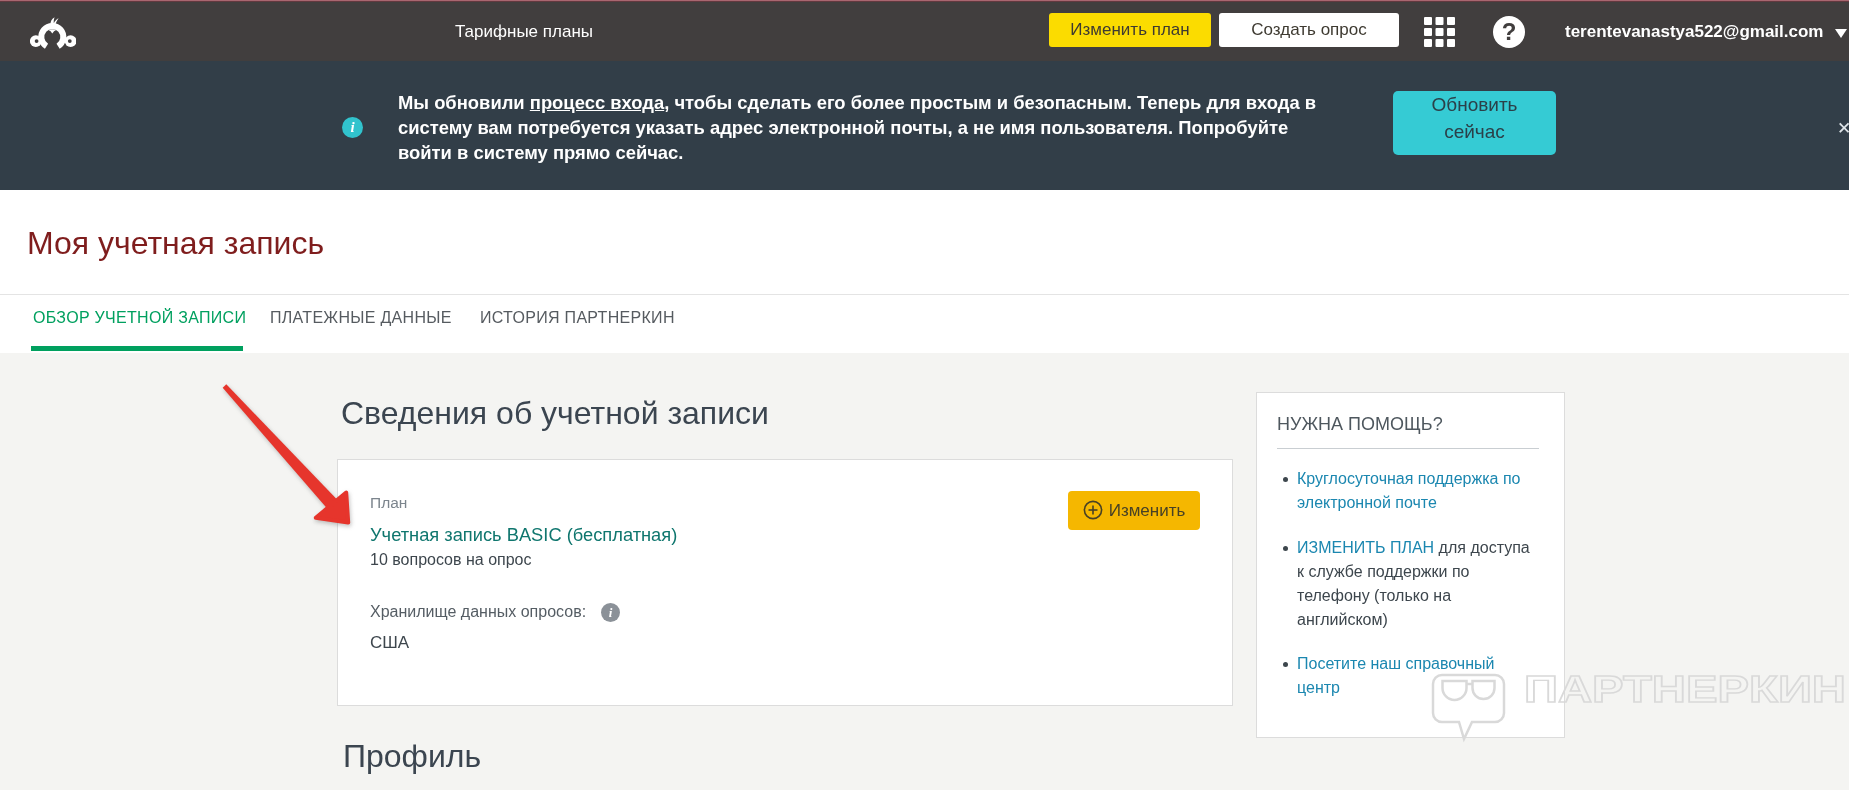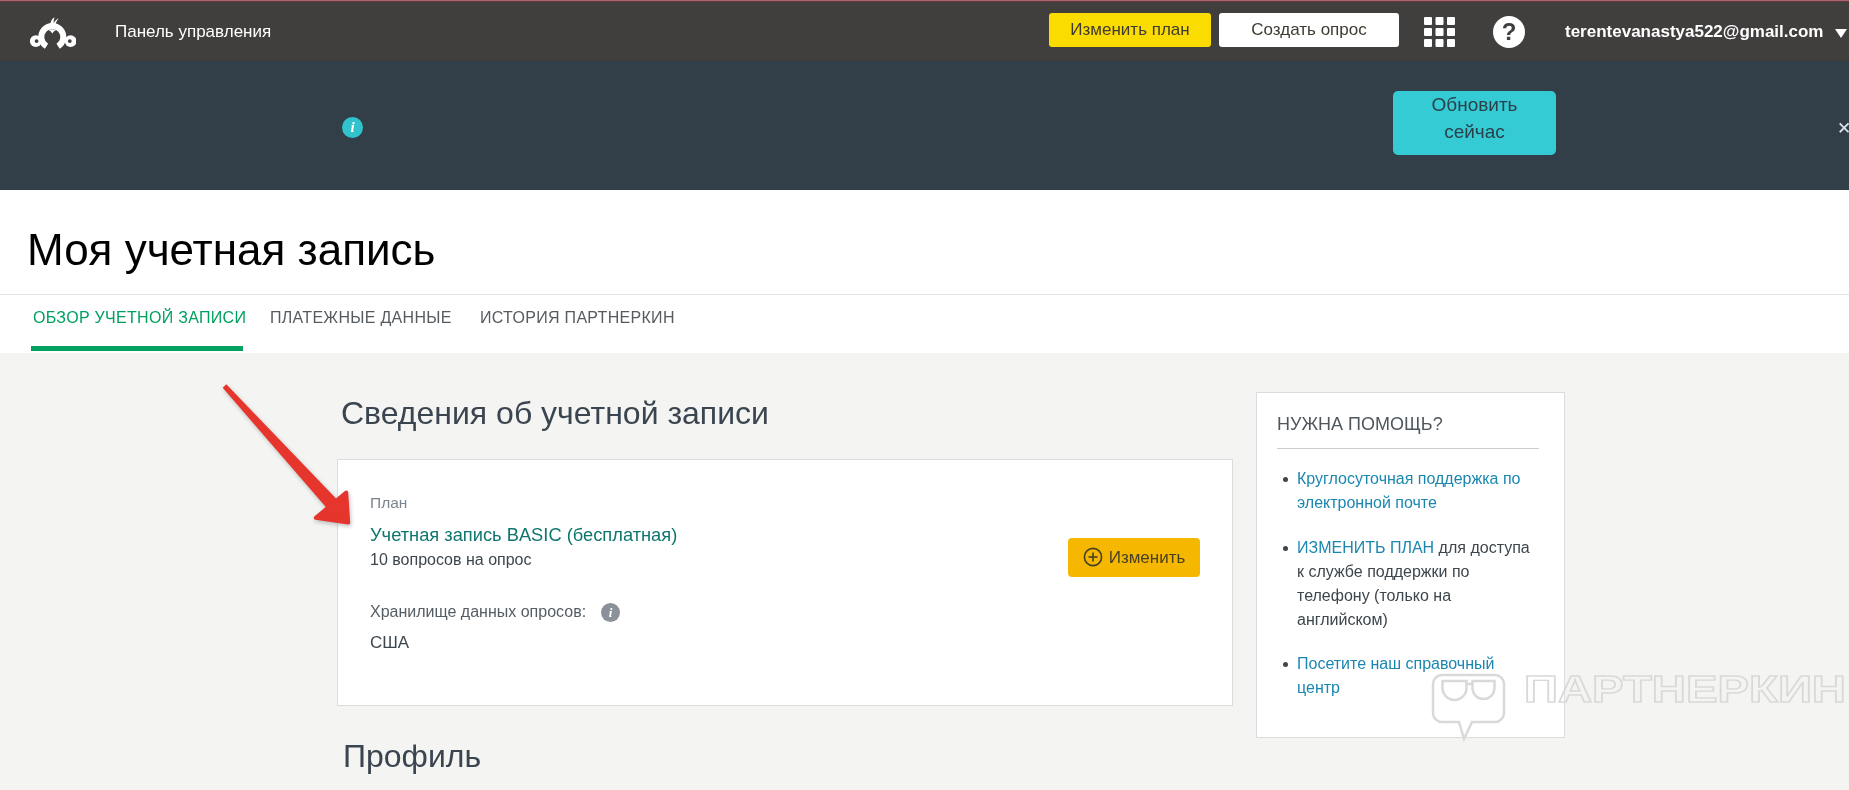--- a/index.html
+++ b/index.html
@@ -27,38 +27,38 @@
   
   #banner { left:0; top:61px; width:1849px; height:131px; background:#323e48; border-bottom:1px solid #262b33; }
   #infoicon { left:342px; top:56px; width:21px; height:21px; border-radius:50%; background:#31c3cd; color:#fff; font-size:15px; font-weight:bold; text-align:center; line-height:21px; font-family:"Liberation Serif",serif; font-style:italic; }
   #bannertext { left:398px; top:29px; width:990px; color:#fff; font-size:18.4px; line-height:25px; font-weight:bold; }
   #bannertext a { color:#fff; }
   #tealbtn { left:1393px; top:30px; width:163px; height:64px; background:#35cbd4; border-radius:5px; color:#2b4049; font-size:19px; line-height:27px; text-align:center; }
   #closex { left:1837px; top:57px; color:#dfe5e9; font-size:17px; }
 
   
   #whitehead { left:0; top:190px; width:1849px; height:163px; background:#fff; }
-  #h1 { left:27px; top:225px; font-size:44px; color:#000000;text-align:center; }
+  #h1 { left:27px; top:225px; font-size:32px; color:#7f1d1d;text-align:center; }
   #headdiv { left:0; top:294px; width:1849px; height:1px; background:#e4e4e4; }
   .tab { position:absolute; top:309px; font-size:16px; letter-spacing:0.3px; color:#565b60; }
   #tab1 { left:33px; color:#00a05f; }
   #tab2 { left:270px; }
   #tab3 { left:480px; }
   #tabline { left:31px; top:346px; width:212px; height:5px; background:#00a05f; }
 
   
   #h2 { left:341px; top:395px; font-size:32px; color:#3b4550; }
   #card { left:337px; top:459px; width:896px; height:247px; background:#fff; border:1px solid #dcdcdc; }
   #lbl-plan { left:370px; top:494px; font-size:15.5px; color:#7c858d; }
   #plan-name { left:370px; top:524px; font-size:18.3px; color:#0f766e; }
   #plan-q { left:370px; top:551px; font-size:16px; color:#3d464d; }
   #lbl-store { left:370px; top:603px; font-size:16px; color:#555d64; }
   #store-i { left:601px; top:603px; width:19px; height:19px; border-radius:50%; background:#8b9198; color:#fff; font-size:13px; font-weight:bold; text-align:center; line-height:19px; font-family:"Liberation Serif",serif; font-style:italic; }
   #usa { left:370px; top:633px; font-size:17px; color:#3d464d; }
-  #btn-change { left:1068px; top:491px; width:132px; height:39px; background:#f5b700; border-radius:4px; color:#474125; font-size:17px; line-height:39px; text-align:center;margin-top:47px; }
+  #btn-change { left:1068px; top:491px; width:132px; height:39px; background:#f5b700; border-radius:4px; color:#474125; font-size:17px; line-height:39px; text-align:center; }
 
   
   #sidebar { left:1256px; top:392px; width:309px; height:346px; background:#fff; border:1px solid #dcdcdc; }
   #sb-title { left:1277px; top:414px; font-size:18px; color:#4e575e; }
   #sb-div { left:1277px; top:448px; width:262px; height:1px; background:#c9ced2; }
   .sb-item { position:absolute; font-size:16px; line-height:24px; color:#3d464d; width:240px; }
   .sb-item a { color:#1b87b0; text-decoration:none; }
   .bullet { position:absolute; width:5px; height:5px; border-radius:50%; background:#3d464d; left:1283px; }
   #sb1 { left:1297px; top:467px; }
   #sb2 { left:1297px; top:536px; }
@@ -74,22 +74,22 @@
   <div class="abs" id="topbar">
     <svg class="abs" style="left:30px; top:15px;" width="46" height="33" viewBox="0 0 46 33">
       <circle cx="5.8" cy="24.1" r="5.9" fill="#fff"></circle>
       <circle cx="40.6" cy="24.1" r="5.9" fill="#fff"></circle>
       <circle cx="6.6" cy="24.1" r="1.9" fill="#413e3e"></circle>
       <circle cx="39.8" cy="24.1" r="1.9" fill="#413e3e"></circle>
       <path d="M16.5 29.3 A 11 11 0 1 1 28.1 29.3" fill="none" stroke="#fff" stroke-width="6"></path>
       <path d="M18.0 12.7 Q22.3 11.9 26.6 12.7 Q23.6 13.6 22.3 16.6 Q21.0 13.6 18.0 12.7 Z" fill="#fff"></path>
       <path d="M20.5 7.5 C20.3 4.5 21.5 2 24.5 0.2 C23.8 2.5 23.6 4.2 23.8 6.2 C25 3.8 26.6 2.2 28.6 1.2 C26.9 3.6 25.8 5.8 25.3 8.2 Z" fill="#fff"></path>
     </svg>
-    <span class="navlink" id="nav1">Панель управления</span>
     <span class="navlink" id="nav2">Мои опросы</span>
+    <span class="navlink" id="nav3">Тарифные планы</span>
     <div class="topbtn" id="btn-plan">Изменить план</div>
     <div class="topbtn" id="btn-create">Создать опрос</div>
     <svg class="abs" style="left:1424px; top:13px;" width="31" height="34" viewBox="0 0 31 34">
       <g fill="#fff">
         <rect x="0" y="2" width="8" height="8" rx="1"></rect>
         <rect x="11.5" y="2" width="8" height="8" rx="1"></rect>
         <rect x="23" y="2" width="8" height="8" rx="1"></rect>
         <rect x="0" y="13" width="8" height="8" rx="1"></rect>
         <rect x="11.5" y="13" width="8" height="8" rx="1"></rect>
         <rect x="23" y="13" width="8" height="8" rx="1"></rect>
@@ -98,20 +98,21 @@
         <rect x="23" y="24" width="8" height="8" rx="1"></rect>
       </g>
     </svg>
     <div class="abs" style="left:1493px; top:14px; width:32px; height:32px; border-radius:50%; background:#fff; color:#413e3e; font-size:24px; font-weight:bold; text-align:center; line-height:31px;">?</div>
     <span id="email">terentevanastya522@gmail.com</span>
     <div id="caret"></div>
   </div>
 
   <div class="abs" id="banner">
     <div class="abs" id="infoicon">i</div>
+    <div class="abs" id="bannertext">Мы обновили <a href="#">процесс входа</a>, чтобы сделать его более простым и безопасным. Теперь для входа в<br>систему вам потребуется указать адрес электронной почты, а не имя пользователя. Попробуйте<br>войти в систему прямо сейчас.</div>
     <div class="abs" id="tealbtn">Обновить<br>сейчас</div>
     <div class="abs" id="closex">✕</div>
   </div>
 
   <div class="abs" id="whitehead"></div>
   <div class="abs" id="h1">Моя учетная запись</div>
   <div class="abs" id="headdiv"></div>
   <span class="tab" id="tab1">ОБЗОР УЧЕТНОЙ ЗАПИСИ</span>
   <span class="tab" id="tab2">ПЛАТЕЖНЫЕ ДАННЫЕ</span>
   <span class="tab" id="tab3">ИСТОРИЯ ПАРТНЕРКИН</span>

